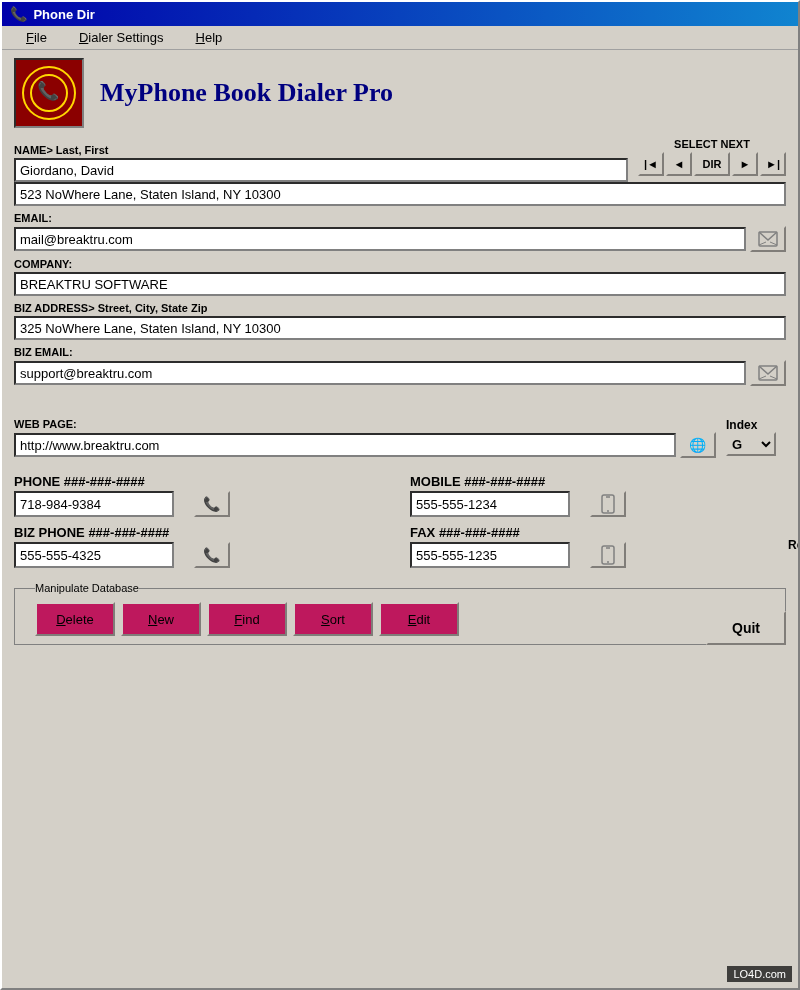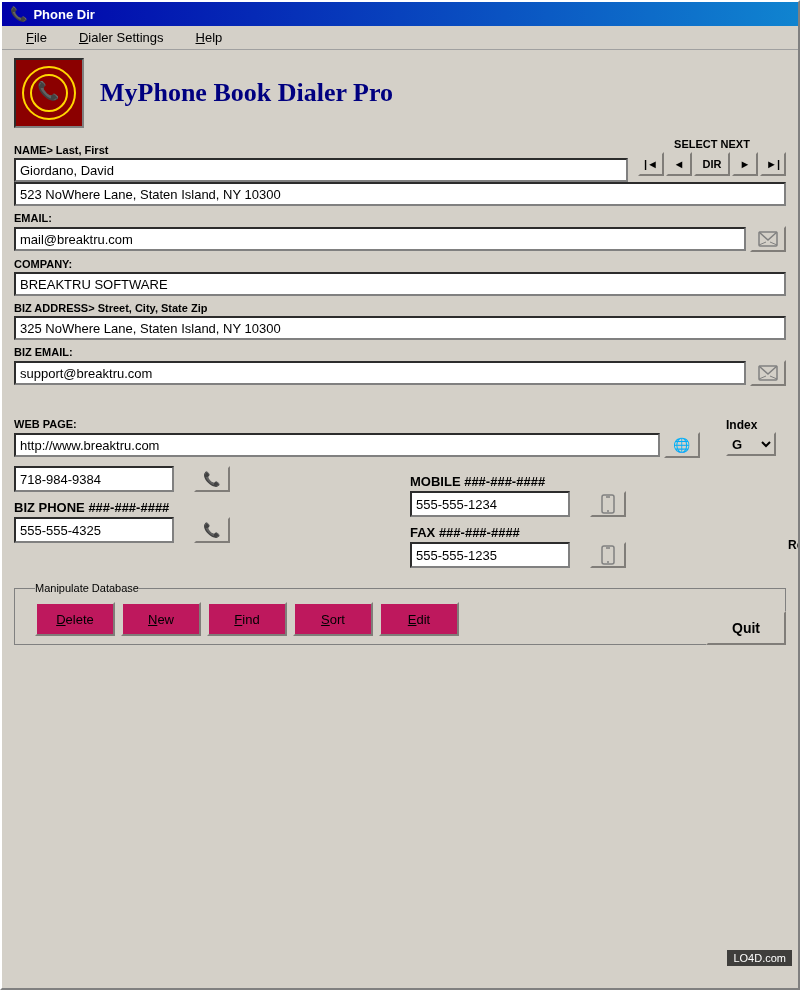--- a/index.html
+++ b/index.html
@@ -251,21 +251,21 @@
       padding: 0 12px;
       margin-left: auto;
     }
 
     .main-content {
       position: relative;
     }
 
     .watermark {
       position: fixed;
-      bottom: 24px;
+      bottom: 8px;
       right: 8px;
       background: rgba(0,0,0,0.7);
       color: white;
       font-size: 11px;
       padding: 2px 6px;
       font-family: Arial;
       z-index: 100;
     }
   </style>
 </head>
@@ -357,21 +357,21 @@
           <svg width="20" height="16" viewBox="0 0 20 16">
             <rect x="1" y="1" width="18" height="14" rx="1" fill="#d4d0c8" stroke="#808080" stroke-width="1.5"></rect>
             <polyline points="1,1 10,9 19,1" fill="none" stroke="#808080" stroke-width="1.5"></polyline>
             <line x1="12" y1="11" x2="19" y2="14" stroke="#808080" stroke-width="1"></line>
             <line x1="1" y1="14" x2="8" y2="11" stroke="#808080" stroke-width="1"></line>
           </svg>
         </button>
       </div>
 
       
-      <div style="display:flex; align-items:flex-end; gap:26px;">
+      <div style="display:flex; align-items:flex-end; gap:10px;">
         <div style="flex:1;">
           <div class="field-label">WEB PAGE:</div>
           <div class="input-with-btn">
             <input class="text-input" type="text" value="http://www.breaktru.com" style="">
             <button class="icon-btn">🌐</button>
           </div>
         </div>
         <div style="display:flex; flex-direction:column; flex-shrink:0; min-width:60px; margin-bottom:2px;margin-top:32px;">
           <div class="index-label">Index</div>
           <div style="display:flex; gap:0;">
@@ -381,20 +381,21 @@
               <option>E</option><option>F</option><option>H</option><option>I</option>
             </select>
           </div>
         </div>
       </div>
 
       
       <div style="display:flex; gap:0; margin-top:8px; position:relative;">
         <div style="flex:1;">
 
+          <div class="field-label-bold">PHONE ###-###-####</div>
           <div class="phone-input-row">
             <input class="phone-input" type="text" value="718-984-9384" style="">
             <button class="icon-btn">📞</button>
           </div>
 
           <div class="field-label-bold" style="margin-top:8px;">BIZ PHONE ###-###-####</div>
           <div class="phone-input-row">
             <input class="phone-input" type="text" value="555-555-4325" style="">
             <button class="icon-btn">📞</button>
           </div>

